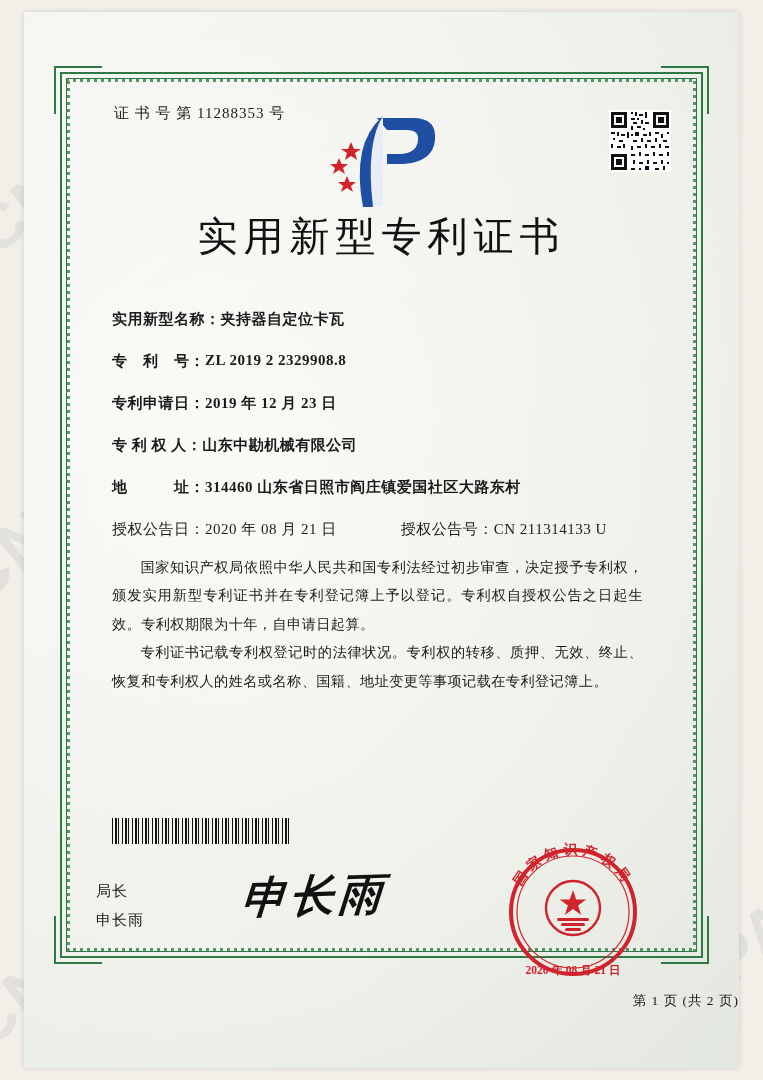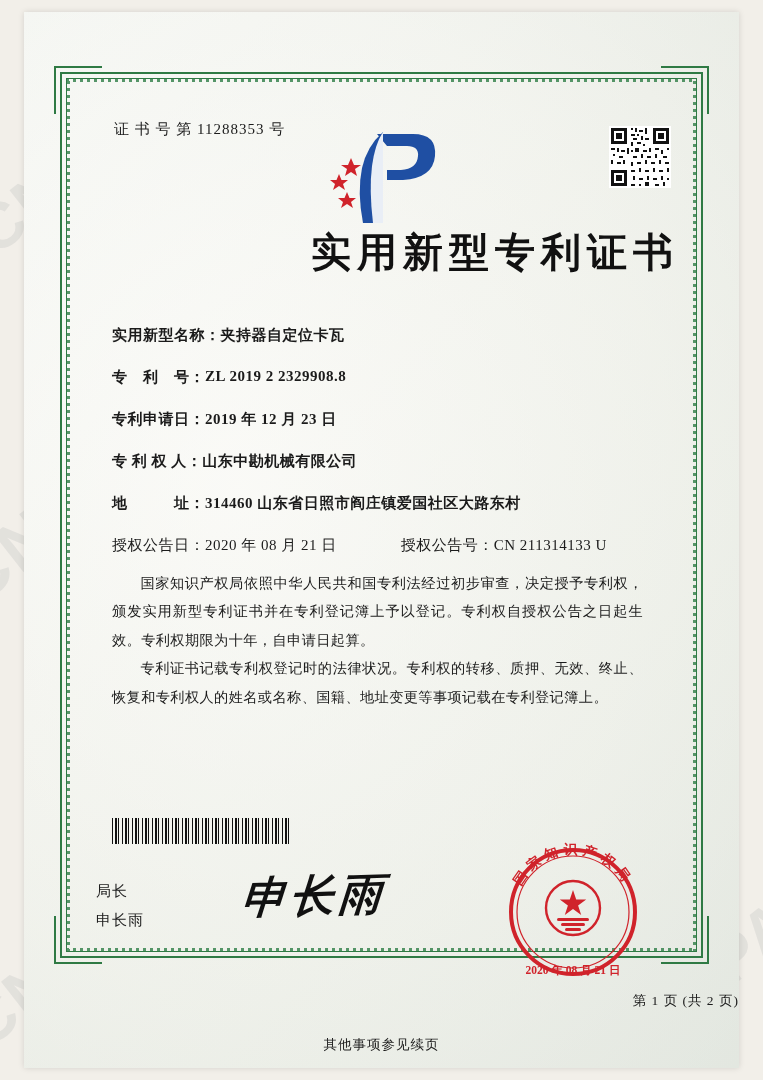--- a/index.html
+++ b/index.html
@@ -63,41 +63,41 @@
   .corner{
     position:absolute;width:46px;height:46px;z-index:3;
     border:2px solid #2f7a44;
   }
   .corner.tl{left:30px;top:54px;border-right:none;border-bottom:none;}
   .corner.tr{right:30px;top:54px;border-left:none;border-bottom:none;}
   .corner.bl{left:30px;bottom:104px;border-right:none;border-top:none;}
   .corner.br{right:30px;bottom:104px;border-left:none;border-top:none;}
 
   
-  .content{position:absolute;left:60px;top:108px;right:60px;z-index:5;}
+  .content{position:absolute;left:60px;top:92px;right:60px;z-index:5;}
 
   .cert-no{
     font-size:15px;color:#1b1b1b;letter-spacing:1px;
     margin-left:30px;
   }
 
   .emblem{
     position:absolute;left:50%;top:10px;transform:translateX(-50%);
     width:130px;height:96px;
   }
 
   .qr{
     position:absolute;right:8px;top:6px;
     width:62px;height:62px;
   }
 
   .title{
-    text-align:right;
+    text-align:center;
     font-size:40px;
-    font-weight:700;
+    font-weight:400;
     letter-spacing:6px;
     color:#111;
     margin-top:86px;
     font-family:"DejaVu Serif","Liberation Serif",serif;
   }
 
   .fields{margin-top:46px;padding-left:28px;}
   .field{
     display:flex;
     font-size:15px;
@@ -342,14 +342,13 @@
         <rect x="72" y="96" width="16" height="3" rx="1.5"></rect>
       </g>
       <text font-size="13.5" font-family="'Liberation Serif',serif" fill="#d0232b" letter-spacing="5" font-weight="700">
         <textPath href="#arcTop" startOffset="50%" text-anchor="middle">国家知识产权局</textPath>
       </text>
       <text x="80" y="142" font-size="11.5" font-family="'Liberation Serif',serif" fill="#d0232b" text-anchor="middle" font-weight="700">2020 年 08 月 21 日</text>
     </svg>
   </div>
 
   <div class="pagenum">第 1 页 (共 2 页)</div>
-  <div class="footnote">其他事项参见续页</div>
 </div>
 
 </body></html>

